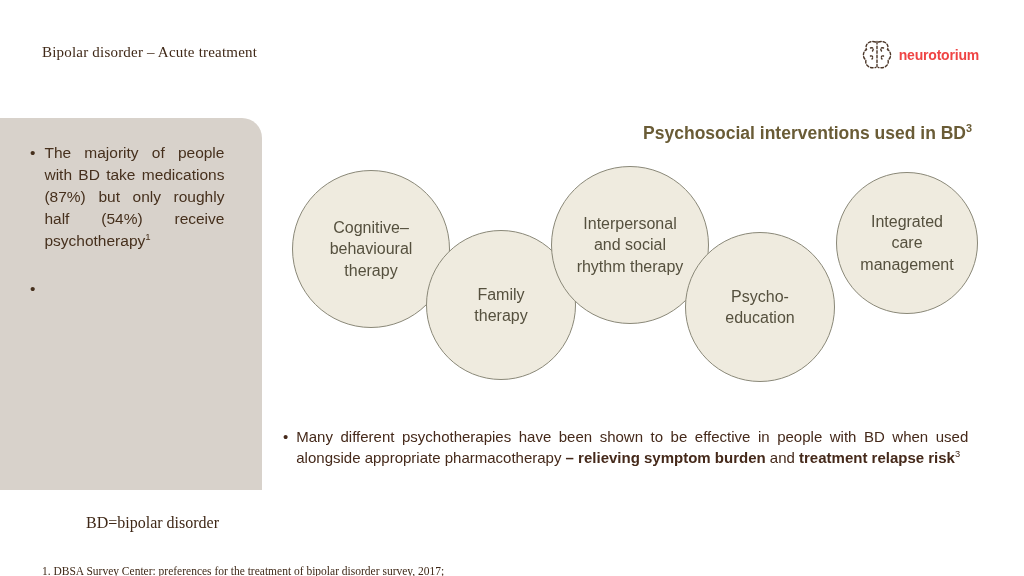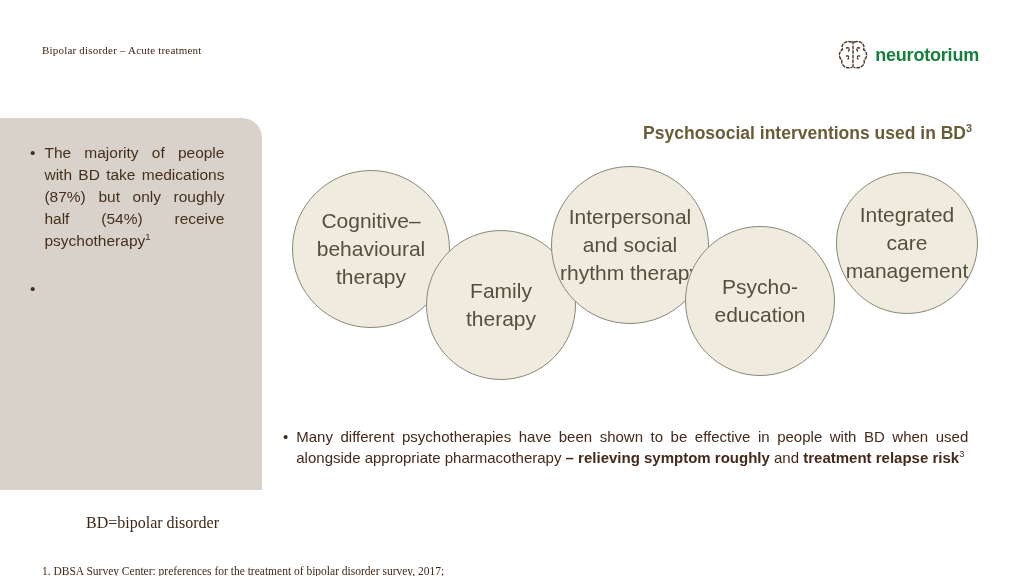--- a/index.html
+++ b/index.html
@@ -3,30 +3,30 @@
 <meta charset="utf-8">
 <style>
   html,body { margin:0; padding:0; background:#ffffff; }
   .slide {
     position:relative; width:1024px; height:576px; background:#ffffff;
     font-family:"Liberation Sans", sans-serif; overflow:hidden;
   }
   
   .eyebrow {
     position:absolute; left:42px; top:44px;
-    font-family:"Liberation Serif", serif; font-size:11px; color:#3F2817;
+    font-family:"Liberation Serif", serif; font-size:15px; color:#3F2817;
     letter-spacing:0.2px;
   }
   .title {
     position:absolute; left:41px; top:60px; margin:0;
     font-size:23.5px; font-weight:bold; color:#3C2313; letter-spacing:0.1px;
   }
   .logo { position:absolute; top:38px; right:45px; display:flex; align-items:center; gap:5px; }
   .logo-icon { width:34px; height:34px; display:block; }
-  .logo-text { font-size:18px; font-weight:bold; color:#15803d; letter-spacing:-0.2px; }
+  .logo-text { font-size:14px; font-weight:bold; color:#ef4444; letter-spacing:-0.2px; }
 
   
   .sidebar {
     position:absolute; left:0; top:118px; width:262px; height:372px;
     background:#D8D2CB; border-radius:0 20px 0 0;
     box-sizing:border-box; padding:24px 26px 0 30px;
     display:flex; flex-direction:column; gap:26px;
   }
   .s-bullet { display:flex; gap:9px; color:#46301D; font-size:15.5px; line-height:1.42; }
   .s-bullet .dot { flex:0 0 auto; }
@@ -35,26 +35,26 @@
   
   .diagram-title {
     position:absolute; left:290px; right:52px; top:123px; text-align:right;
     font-size:17.5px; font-weight:bold; color:#6A5C36;
   }
   .circle {
     position:absolute; border-radius:50%;
     background:#EFEBDF; border:1px solid #8A8878;
     display:flex; align-items:center; justify-content:center;
     box-sizing:border-box; text-align:center;
-    color:#55503E; font-size:21px; line-height:1.32; white-space:pre-line;
+    color:#55503E; font-size:16px; line-height:1.32; white-space:pre-line;
   }
   .c1 { left:292px; top:170px; width:158px; height:158px; }
   .c2 { left:426px; top:230px; width:150px; height:150px; }
   .c3 { left:551px; top:166px; width:158px; height:158px;text-align:center; }
-  .c4 { left:685px; top:226px; width:150px; height:150px; }
+  .c4 { left:685px; top:232px; width:150px; height:150px; }
   .c5 { left:836px; top:172px; width:142px; height:142px; }
 
   
   .key-message {
     position:absolute; left:283px; top:426px; width:700px;
     display:flex; gap:8px; color:#45291A; font-size:15px; line-height:1.42;
   }
   .key-message .dot { flex:0 0 auto; }
   .k-text { margin:0; width:672px; text-align:justify; }
   .k-text b { font-weight:bold; }
@@ -115,21 +115,21 @@
 and social
 rhythm therapy</div>
   <div class="circle c4">Psycho-
 education</div>
   <div class="circle c5">Integrated
 care
 management</div>
 
   <div class="key-message">
     <span class="dot">•</span>
-    <p class="k-text"><span>Many different psychotherapies have been shown to be effective in people with BD when used alongside appropriate pharmacotherapy </span><b>– relieving symptom roughly</b><span> and </span><b>treatment relapse risk</b><sup class="sup">3</sup></p>
+    <p class="k-text"><span>Many different psychotherapies have been shown to be effective in people with BD when used alongside appropriate pharmacotherapy </span><b>– relieving symptom burden</b><span> and </span><b>treatment relapse risk</b><sup class="sup">3</sup></p>
   </div>
 
   <div class="abbrev">BD=bipolar disorder</div>
   <div class="refs">
     <div>1. DBSA Survey Center: preferences for the treatment of bipolar disorder survey, 2017;</div>
     
   </div>
 
 </div>
 

